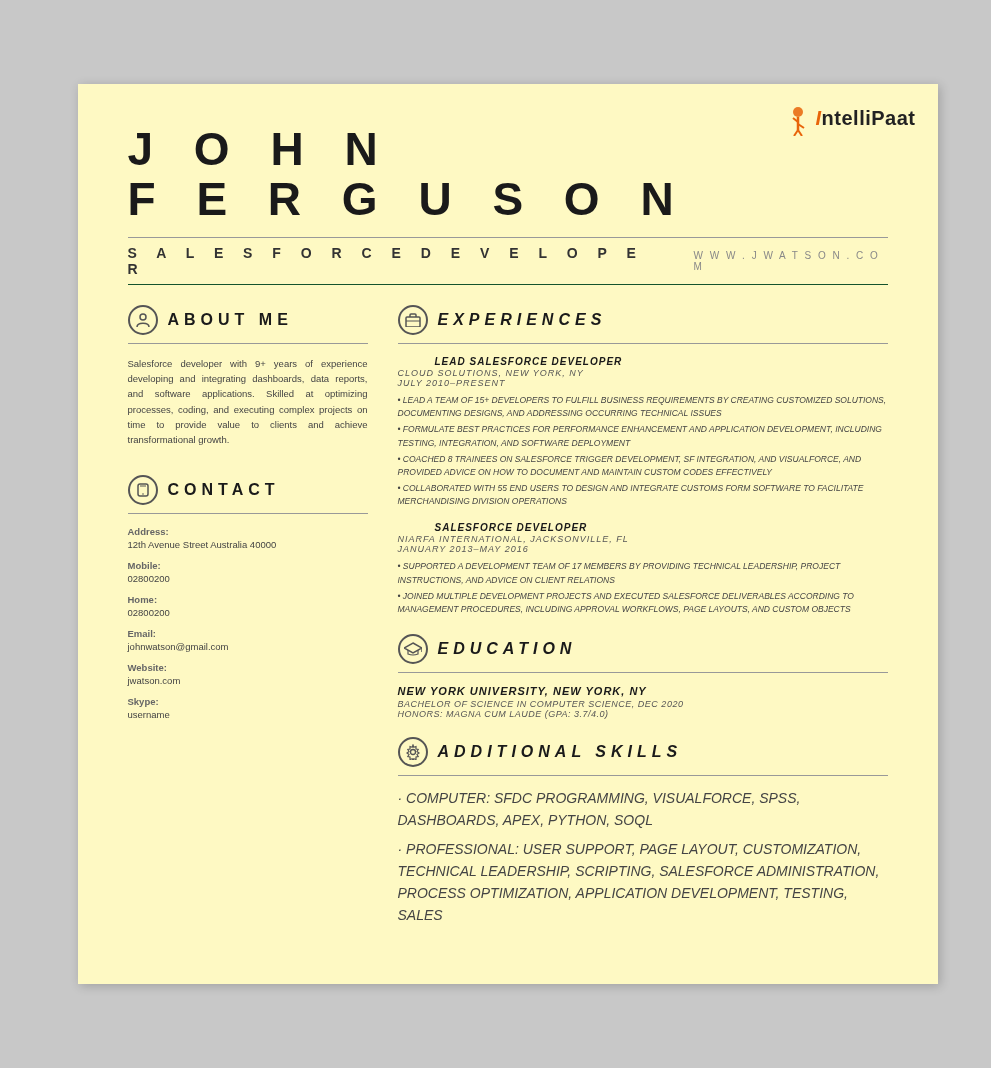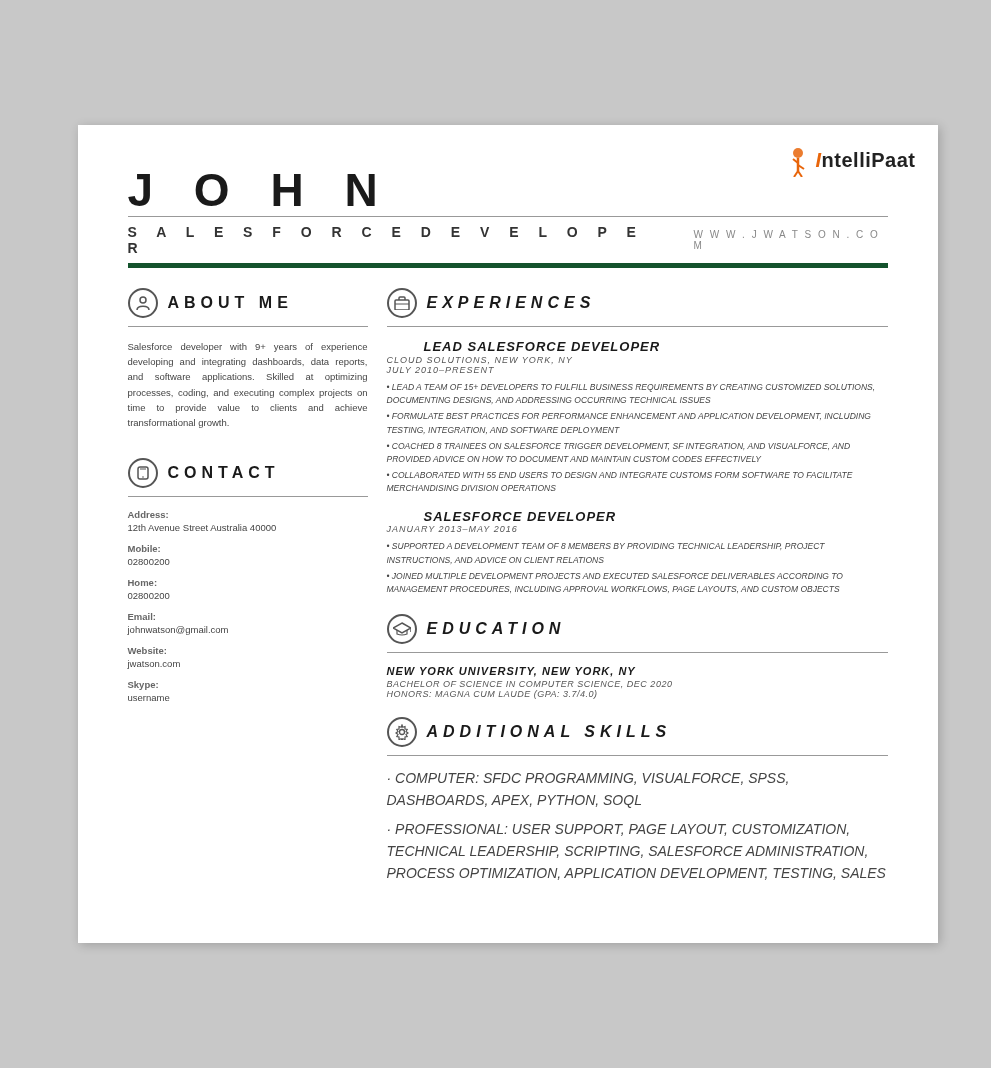--- a/index.html
+++ b/index.html
@@ -6,21 +6,21 @@
     body {
       background: #c8c8c8;
       display: flex;
       justify-content: center;
       align-items: center;
       min-height: 1068px;
       font-family: Arial, sans-serif;
     }
     .page-wrapper {
       width: 860px;
-      background: #ffffff;
+      background: #fef9c3;
       padding: 40px 50px 40px 50px;
       position: relative;
       box-shadow: 2px 2px 10px rgba(0,0,0,0.2);
       margin-left: 24px;
     }
     .logo {
       position: absolute;
       top: 18px;
       right: 22px;
       font-size: 20px;
@@ -47,41 +47,41 @@
       font-weight: 900;
       letter-spacing: 14px;
       color: #1a1a1a;
       line-height: 1.1;
       margin-bottom: 12px;
     }
     .title-row {
       display: flex;
       align-items: center;
       border-top: 1px solid #999;
-      border-bottom: 5px solid #14532d;
+      border-bottom: 1px solid #14532d;
       padding: 7px 0;
       margin-bottom: 20px;
       gap: 40px;
     }
     .job-title {
       font-size: 14px;
       font-weight: 700;
       letter-spacing: 8px;
       color: #333;
     }
     .website {
       font-size: 10px;
       letter-spacing: 2px;
       color: #888;
     }
 
     
     .two-col {
       display: flex;
-      gap: 19px;
+      gap: 30px;
     }
     .left-col {
       width: 240px;
       flex-shrink: 0;
     }
     .right-col {
       flex: 1;
       font-style: italic;
     }
 
@@ -147,21 +147,21 @@
       letter-spacing: 1px;
       margin-top: 1px;
     }
     .exp-dates {
       font-size: 9px;
       color: #555;
       letter-spacing: 1px;
       margin-bottom: 6px;
     }
     .exp-title {
-      font-size: 13px;
+      font-size: 10px;
       font-weight: 900;
       color: #1a1a1a;
       letter-spacing: 1px;
       padding-left: 37px;
     }
     .exp-bullets {
       font-size: 8.5px;
       color: #444;
       line-height: 1.55;
       margin-bottom: 14px;
@@ -219,20 +219,21 @@
       <line x1="14" y1="28" x2="10" y2="34" stroke="#e8650a" stroke-width="2"></line>
       <line x1="14" y1="28" x2="18" y2="34" stroke="#e8650a" stroke-width="2"></line>
     </svg>
     <span style="font-size:20px;font-weight:900;color:#222;letter-spacing:0.5px">
       <span style="color:#e8650a;font-style:italic">I</span><span>ntelliPaat</span>
     </span>
   </div>
 
   <div class="header">
     <div class="name-line1">J O H N</div>
+    <div class="name-line2">F E R G U S O N</div>
     <div class="title-row">
       <span class="job-title">S A L E S F O R C E   D E V E L O P E R</span>
       <span class="website">W W W . J W A T S O N . C O M</span>
     </div>
   </div>
 
   <div class="two-col">
 
     <div class="left-col">
 
@@ -306,23 +307,24 @@
           <div class="exp-bullets">
             <p>• LEAD A TEAM OF 15+ DEVELOPERS TO FULFILL BUSINESS REQUIREMENTS BY CREATING CUSTOMIZED SOLUTIONS, DOCUMENTING DESIGNS, AND ADDRESSING OCCURRING TECHNICAL ISSUES</p>
             <p>• FORMULATE BEST PRACTICES FOR PERFORMANCE ENHANCEMENT AND APPLICATION DEVELOPMENT, INCLUDING TESTING, INTEGRATION, AND SOFTWARE DEPLOYMENT</p>
             <p>• COACHED 8 TRAINEES ON SALESFORCE TRIGGER DEVELOPMENT, SF INTEGRATION, AND VISUALFORCE, AND PROVIDED ADVICE ON HOW TO DOCUMENT AND MAINTAIN CUSTOM CODES EFFECTIVELY</p>
             <p>• COLLABORATED WITH 55 END USERS TO DESIGN AND INTEGRATE CUSTOMS FORM SOFTWARE TO FACILITATE MERCHANDISING DIVISION OPERATIONS</p>
           </div>
         </div>
 
         <div class="exp-block">
           <div class="exp-title">SALESFORCE DEVELOPER</div>
+          <div class="exp-company">NIARFA INTERNATIONAL, JACKSONVILLE, FL</div>
           <div class="exp-dates">JANUARY 2013–MAY 2016</div>
           <div class="exp-bullets">
-            <p>• SUPPORTED A DEVELOPMENT TEAM OF 8 MEMBERS BY PROVIDING TECHNICAL LEADERSHIP, PROJECT INSTRUCTIONS, AND ADVICE ON CLIENT RELATIONS</p>
+            <p>• SUPPORTED A DEVELOPMENT TEAM OF 17 MEMBERS BY PROVIDING TECHNICAL LEADERSHIP, PROJECT INSTRUCTIONS, AND ADVICE ON CLIENT RELATIONS</p>
             <p>• JOINED MULTIPLE DEVELOPMENT PROJECTS AND EXECUTED SALESFORCE DELIVERABLES ACCORDING TO MANAGEMENT PROCEDURES, INCLUDING APPROVAL WORKFLOWS, PAGE LAYOUTS, AND CUSTOM OBJECTS</p>
           </div>
         </div>
       </div>
 
       <div class="right-section">
         <div class="section-header">
           <div class="section-icon">
             <svg width="18" height="14" viewBox="0 0 18 14">
               <polygon points="9,1 18,6 9,11 0,6" fill="none" stroke="#555" stroke-width="1.5"></polygon>

